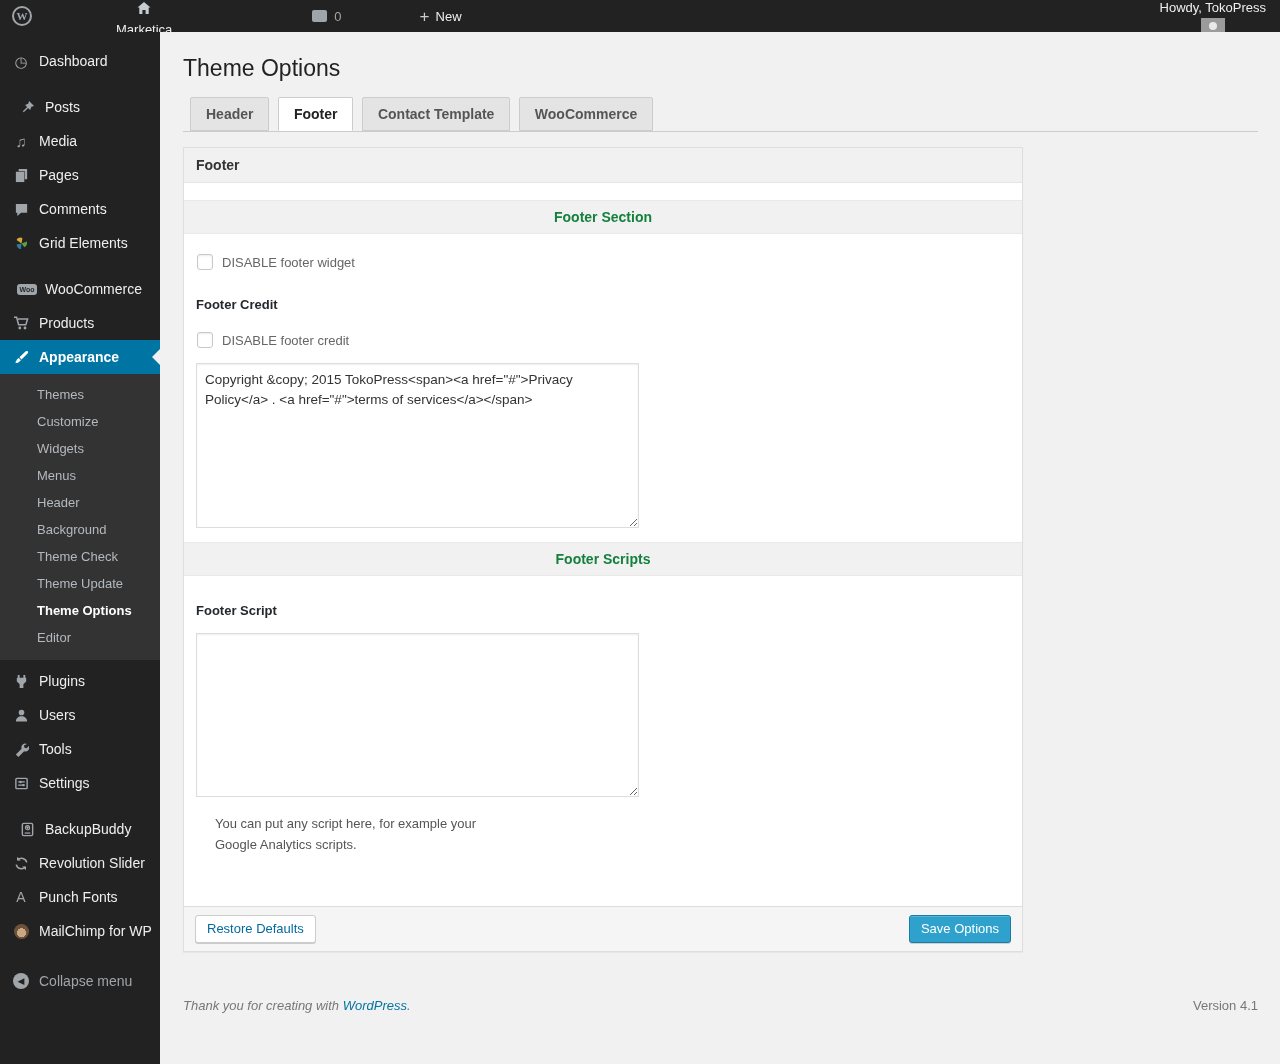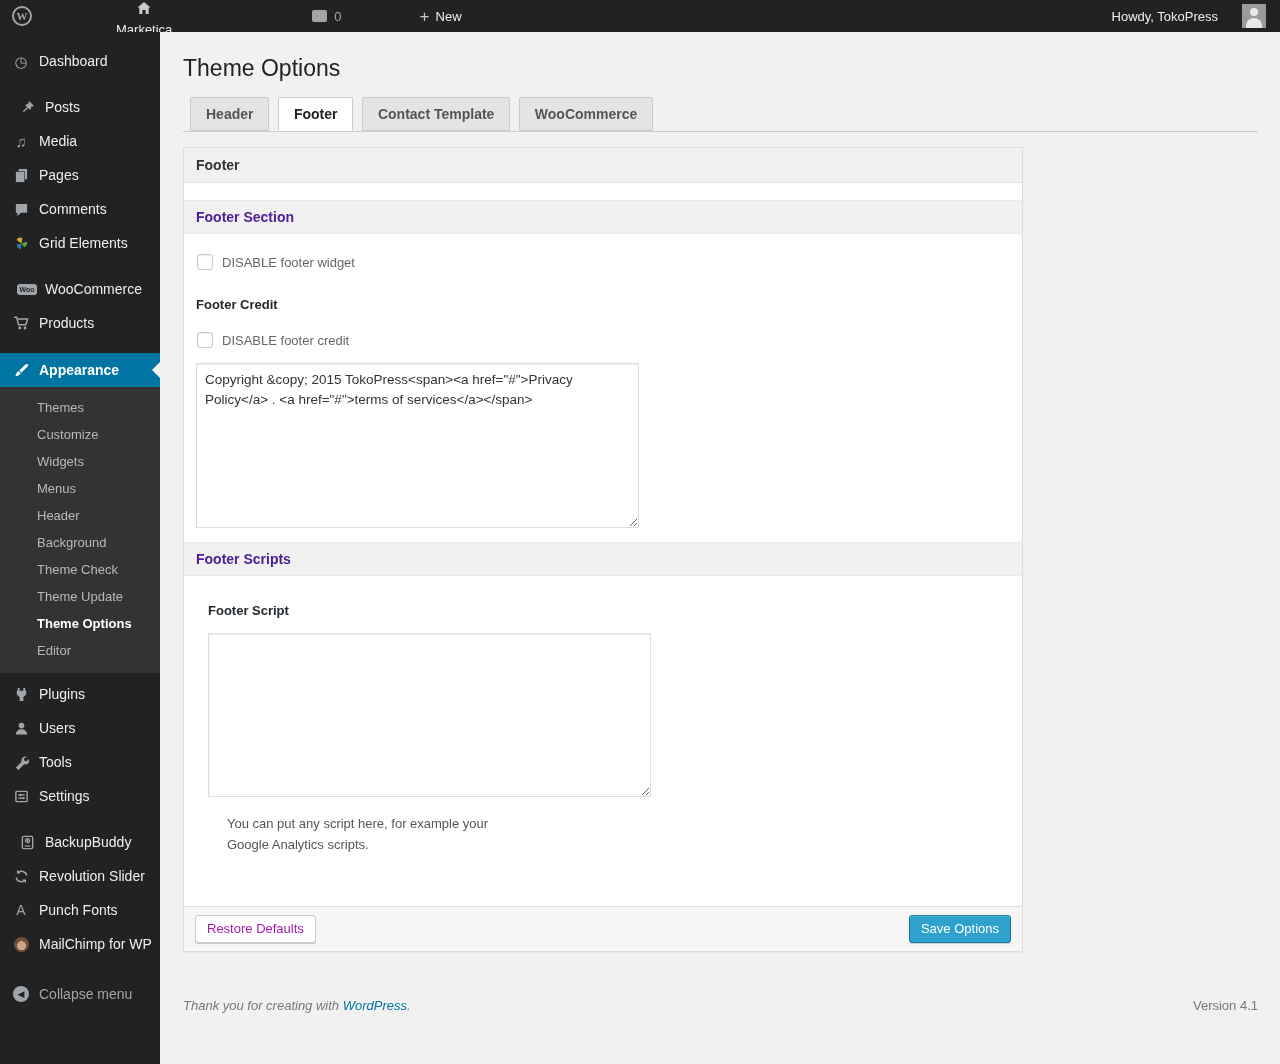--- a/index.html
+++ b/index.html
@@ -25,40 +25,40 @@
   }
   .ab-site { margin-left:72px; gap:6px;flex-direction:column; }
   .home-icon svg { display:block; }
   .ab-comments { margin-left:128px; gap:7px; }
   .bubble { width:15px; height:12px; background:#a0a5aa; border-radius:2px; position:relative; display:inline-block; }
   .bubble:after { content:""; position:absolute; left:3px; bottom:-4px; border:4px solid transparent; border-top-color:#a0a5aa; border-left-width:2px; border-right-width:2px; }
   .ab-count { color:#a0a5aa; }
   .ab-new { margin-left:66px; gap:6px; }
   .plus-glyph { font-size:17px; color:#c7ccd1; line-height:1; }
   .ab-spacer { flex:1; }
-  .ab-howdy { gap:24px; margin-right:8px; }
+  .ab-howdy { gap:3px; margin-right:8px;flex-direction:column; }
   .avatar { width:24px; height:24px; background:#9b9b9b; position:relative; overflow:hidden; display:inline-block; }
   .avatar .av-head { position:absolute; top:4px; left:8px; width:8px; height:8px; border-radius:50%; background:#e9e9e9; }
   .avatar .av-body { position:absolute; top:14px; left:4px; width:16px; height:12px; border-radius:8px 8px 0 0; background:#e9e9e9; }
 
   
   .layout { display:flex; height:1032px; }
   .sidebar { width:160px; background:#222; flex:none; padding-top:12px; }
   .content { flex:1; padding:0 22px 0 23px; }
 
   
   .menu-item {
     display:flex; align-items:center; height:34px; padding-left:10px;
     color:#eee; font-size:14px; cursor:pointer; position:relative;
   }
   .mi { width:22px; flex:none; text-align:center; color:#a0a5aa; font-size:15px; line-height:1; display:flex; align-items:center; justify-content:center; }
   .mi svg { display:block; }
   .ml { margin-left:7px; white-space:nowrap; }
   .sep { margin-top:12px;padding-left:16px; }
-  .sep-sm { margin-top:13px; }
+  .sep-sm { }
   .menu-item.active { background:#0074a2; color:#fff; font-weight:bold; }
   .menu-item.active .mi { color:#fff; }
   .menu-item.active:after {
     content:""; position:absolute; right:0; top:50%; margin-top:-8px;
     border:8px solid transparent; border-right-color:#f1f1f1;
   }
   .submenu { background:#333; padding:7px 0 9px; }
   .submenu-item {
     display:block; padding:6px 24px 6px 37px; font-size:13px;
     color:#b4b9be; cursor:pointer; text-decoration:none;
@@ -80,49 +80,49 @@
     padding:8px 15px; font-size:14px; font-weight:600; color:#555;
     background:#e4e4e4; border:1px solid #ccc; border-bottom:1px solid #ccc;
     border-radius:2px 2px 0 0; cursor:pointer;
   }
   .tab.active { background:#fff; color:#222; border-bottom-color:#fff; }
 
   
   .panel { width:840px; margin-top:15px; background:#fff; border:1px solid #dedede; box-shadow:0 1px 1px rgba(0,0,0,.04); }
   .box-header { background:#f1f1f1; padding:9px 12px; font-size:14px; font-weight:bold; color:#333; border-bottom:1px solid #e5e5e5; }
   .white-gap { height:17px; background:#fff; }
-  .section-header { background:#f1f1f1; padding:8px 12px; font-size:14px; font-weight:bold; color:#4c1d95; border-top:1px solid #e9e9e9; border-bottom:1px solid #e9e9e9; }
+  .section-header { background:#f1f1f1; padding:8px 12px; font-size:14px; font-weight:bold; color:#15803d; border-top:1px solid #e9e9e9; border-bottom:1px solid #e9e9e9;text-align:center; }
   .section-body { padding:0 12px 14px; }
   .field-label { font-weight:bold; font-size:13px; color:#23282d; padding-top:27px; }
   .checkbox-row { margin-top:20px; display:flex; align-items:center; color:#666; font-size:13px; cursor:pointer; }
   .checkbox-row input {
     appearance:none; -webkit-appearance:none; width:16px; height:16px; margin:0 9px 0 1px;
     border:1px solid #c5c9cc; border-radius:3px; background:#fff;
     box-shadow:inset 0 1px 2px rgba(0,0,0,.08); cursor:pointer;
   }
   textarea.field-textarea {
     display:block; margin-top:15px; width:443px; height:165px;
     border:1px solid #ddd; background:#fff; color:#333;
     box-shadow:inset 0 1px 2px rgba(0,0,0,.07);
     font-family:"Liberation Sans", sans-serif; font-size:13.5px; line-height:1.45;
     padding:6px 8px; resize:both; outline:none;
   }
   .script-row { display:flex; align-items:flex-start;flex-direction:column; }
   .script-row textarea { height:164px; }
   .help-text { margin-left:19px; width:305px; font-size:13px; color:#555; line-height:1.6; padding-top:17px; }
-  .scripts-body { padding-bottom:50px;margin-left:12px; }
+  .scripts-body { padding-bottom:50px; }
   .panel-footer {
     background:#f5f5f5; border-top:1px solid #ddd; padding:8px 11px;
     display:flex; justify-content:space-between; align-items:center;
   }
   .btn {
     font-family:inherit; font-size:13px; height:28px; line-height:26px; padding:0 11px;
     border-radius:3px; cursor:pointer;
   }
-  .btn-secondary { background:#fff; border:1px solid #ccc; color:#a21caf; box-shadow:0 1px 0 #ccc; }
+  .btn-secondary { background:#fff; border:1px solid #ccc; color:#0369a1; box-shadow:0 1px 0 #ccc; }
   .btn-primary { background:#2ea2cc; border:1px solid #1b7aa6; color:#fff; box-shadow:inset 0 1px 0 rgba(120,200,230,.5), 0 1px 0 rgba(0,0,0,.15); }
 
   
   .page-footer { display:flex; justify-content:space-between; padding:46px 0 0; font-size:13px; color:#777; }
   .thanks { font-style:italic; }
   .thanks a { color:#0074a2; text-decoration:none; font-style:italic; cursor:pointer; }
 </style>
 </head>
 <body>
 

